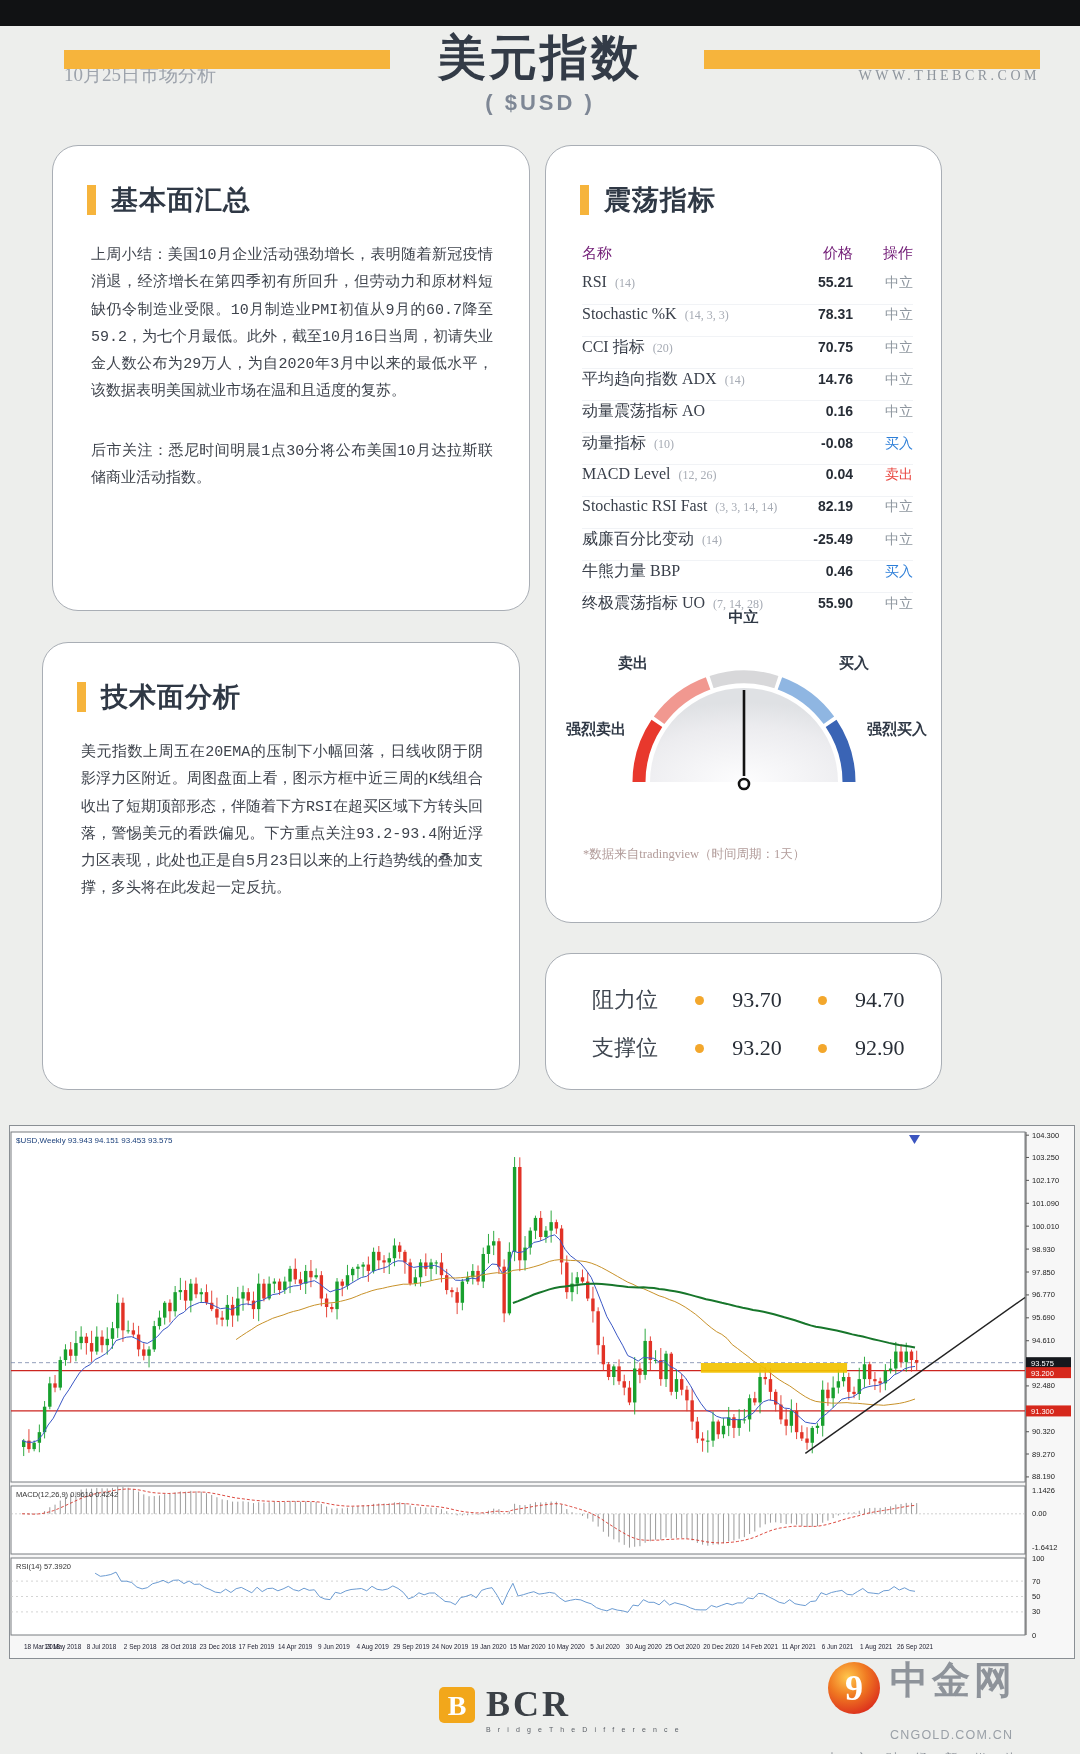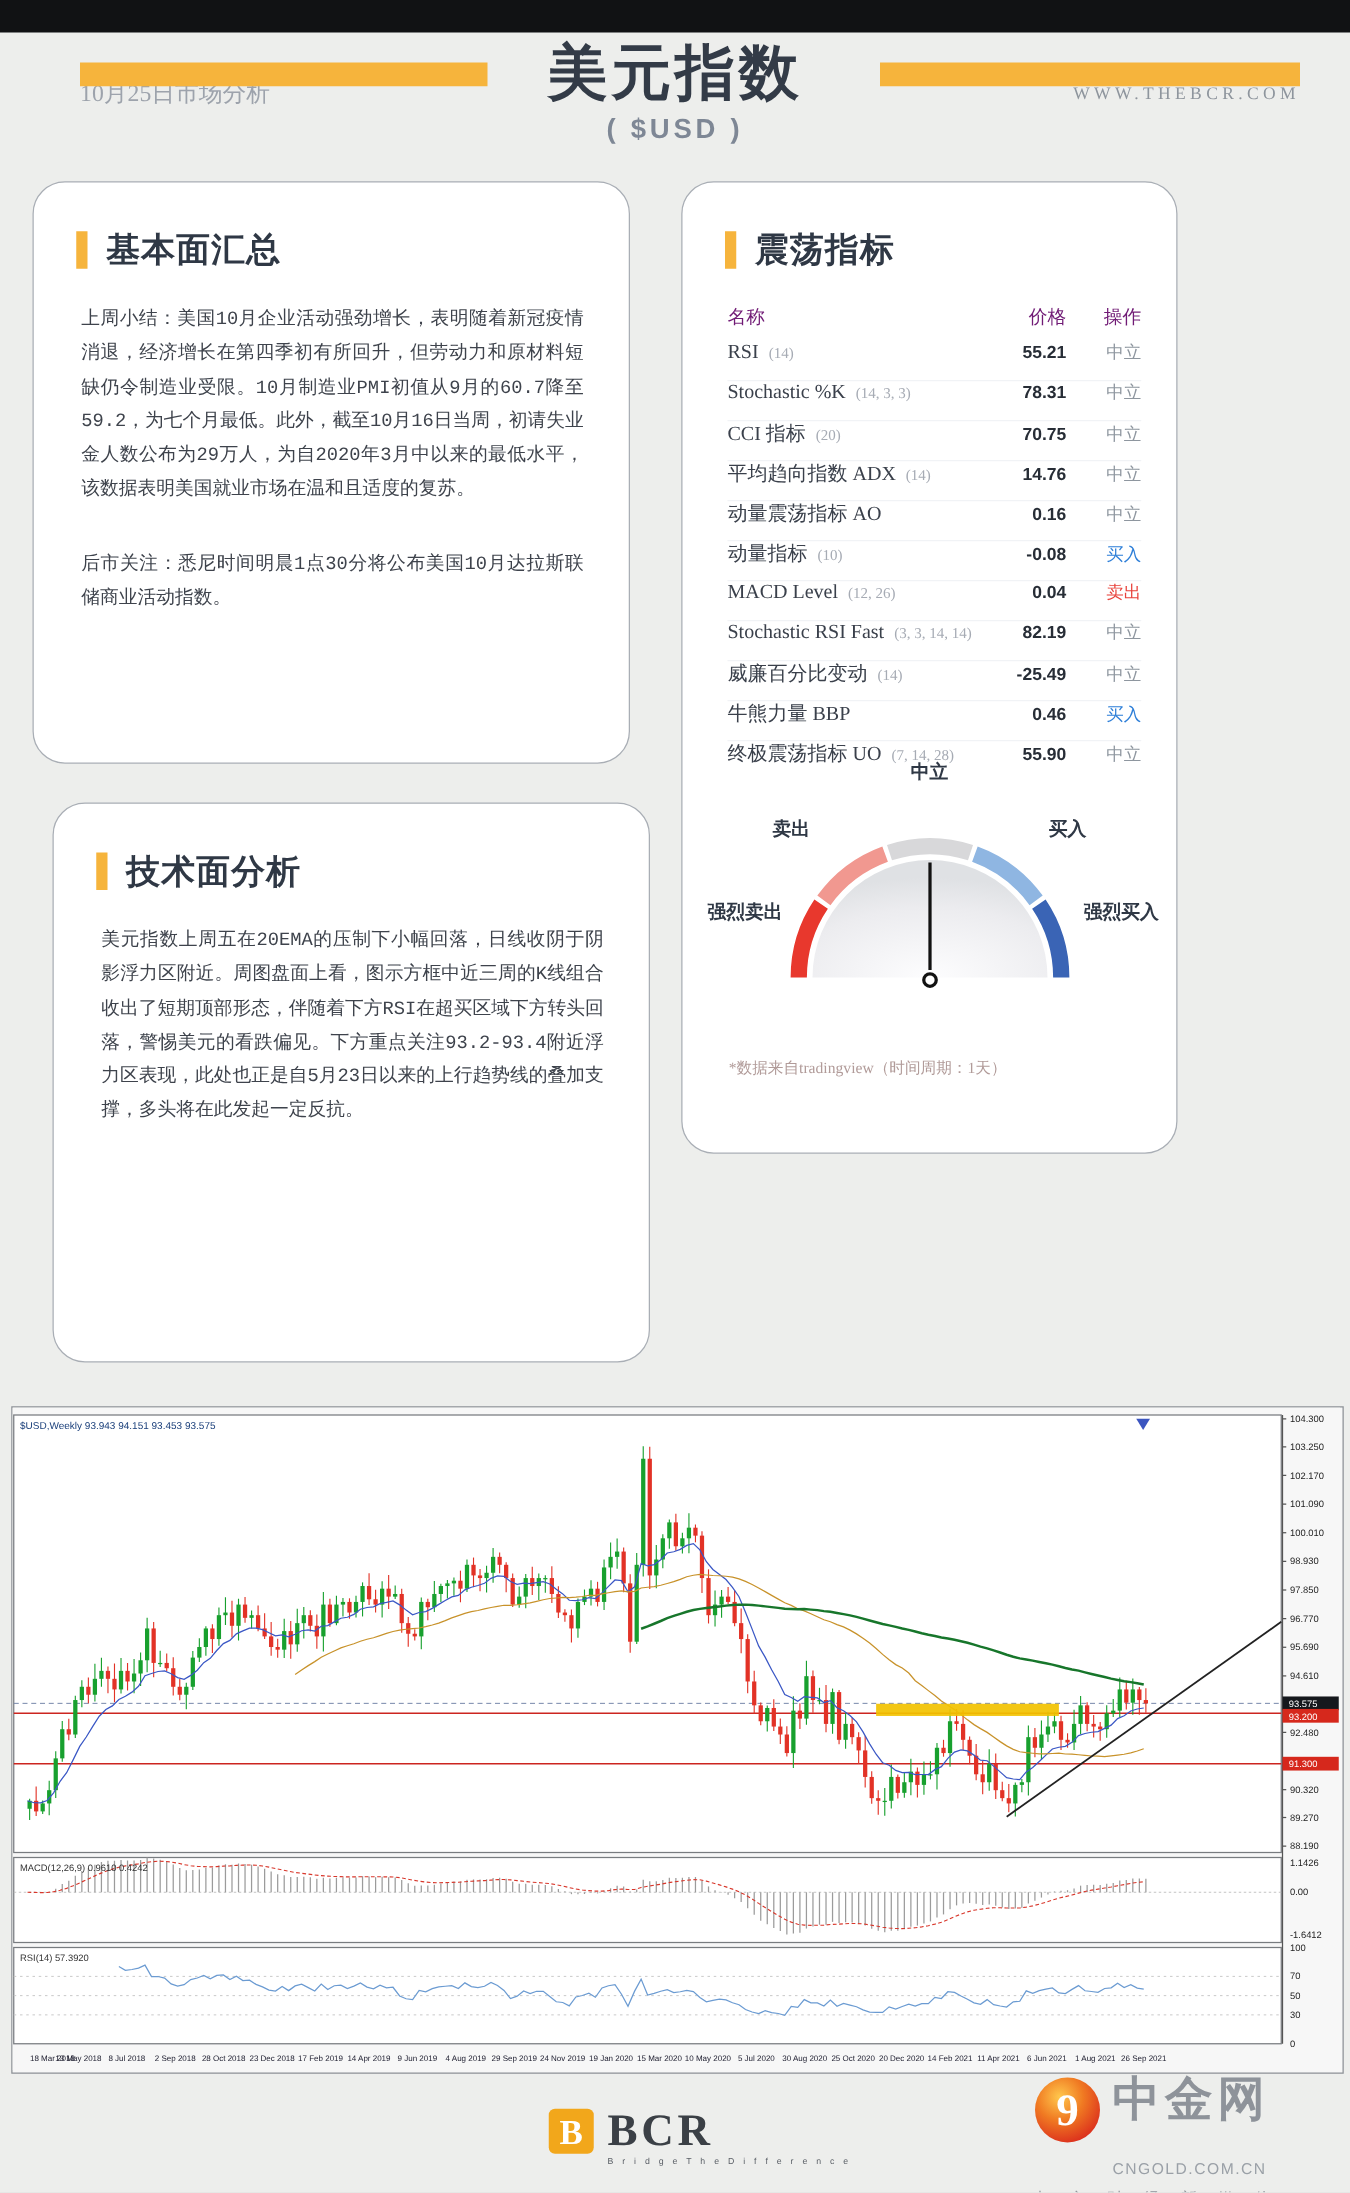--- a/index.html
+++ b/index.html
@@ -15,21 +15,21 @@
   .bar-right{left:704px;width:336px;}
   .hdr-title{position:absolute;top:26px;left:0;width:1080px;text-align:center;
              font-size:48px;font-weight:900;color:#333B47;letter-spacing:3px;}
   .hdr-sub{position:absolute;top:90px;left:0;width:1080px;text-align:center;
            font-size:22px;font-weight:bold;color:#7e8795;letter-spacing:3px;}
   .hdr-site{position:absolute;top:68px;right:40px;font-size:14px;color:#8e959d;
             letter-spacing:3.5px;font-family:"Liberation Serif","DejaVu Serif",serif;}
 
   
   .card{position:absolute;background:#ffffff;border:1px solid #a9aeb5;border-radius:26px;}
-  .card-fund{left:26px;top:145px;width:476px;height:464px;}
+  .card-fund{left:52px;top:145px;width:476px;height:464px;}
   .card-osc{left:545px;top:145px;width:395px;height:776px;}
   .card-tech{left:42px;top:642px;width:476px;height:446px;}
   .card-levels{left:545px;top:953px;width:395px;height:135px;}
   .card-title{display:flex;align-items:center;gap:15px;margin:36px 0 0 34px;}
   .tickbar{width:9px;height:30px;background:#F6B43C;}
   .card-title-text{font-size:27px;font-weight:800;color:#2F3845;letter-spacing:1px;}
   .card-body{margin:24px 36px 0 38px;font-family:Liberation Mono, monospace;
              font-size:15px;line-height:1.82;color:#3e434c;text-align:justify;}
   .card-body p{margin:0 0 32px 0;}
 
@@ -215,20 +215,38 @@
   <section class="card card-tech">
     <div class="card-title">
       <span class="tickbar"></span>
       <span class="card-title-text">技术面分析</span>
     </div>
     <div class="card-body">
       <p>美元指数上周五在20EMA的压制下小幅回落，日线收阴于阴影浮力区附近。周图盘面上看，图示方框中近三周的K线组合收出了短期顶部形态，伴随着下方RSI在超买区域下方转头回落，警惕美元的看跌偏见。下方重点关注93.2-93.4附近浮力区表现，此处也正是自5月23日以来的上行趋势线的叠加支撑，多头将在此发起一定反抗。</p>
     </div>
   </section>
 
+  <section class="card card-levels">
+    <div class="levels-box" id="levels-rows">
+        <div class="level-row">
+          <span class="level-label">阻力位</span>
+          <span class="level-dot"></span>
+          <span class="level-val">93.70</span>
+          <span class="level-dot"></span>
+          <span class="level-val">94.70</span>
+        </div>
+        <div class="level-row">
+          <span class="level-label">支撑位</span>
+          <span class="level-dot"></span>
+          <span class="level-val">93.20</span>
+          <span class="level-dot"></span>
+          <span class="level-val">92.90</span>
+        </div>
+      </div>
+  </section>
 
   <div class="chart-panel">
     <svg id="chart-svg" width="1062" height="530" viewBox="0 0 1062 530">
         <rect x="0" y="0" width="1062" height="530" fill="#f7f7f7"></rect>
         <rect x="1" y="6" width="1014" height="350" fill="#ffffff" stroke="#787c80" stroke-width="1"></rect>
         <rect x="1" y="360" width="1014" height="68" fill="#ffffff" stroke="#787c80" stroke-width="1"></rect>
         <rect x="1" y="432" width="1014" height="77" fill="#ffffff" stroke="#787c80" stroke-width="1"></rect>
         <line x1="1016" y1="6" x2="1016" y2="509" stroke="#555" stroke-width="1"></line>
         <line x1="1" y1="236.68181818181816" x2="1015" y2="236.68181818181816" stroke="#7787aa" stroke-width="0.8" stroke-dasharray="4,3"></line>
         <line x1="1" y1="244.63636363636363" x2="1015" y2="244.63636363636363" stroke="#cc2520" stroke-width="1.2" stroke-dasharray="none"></line>

